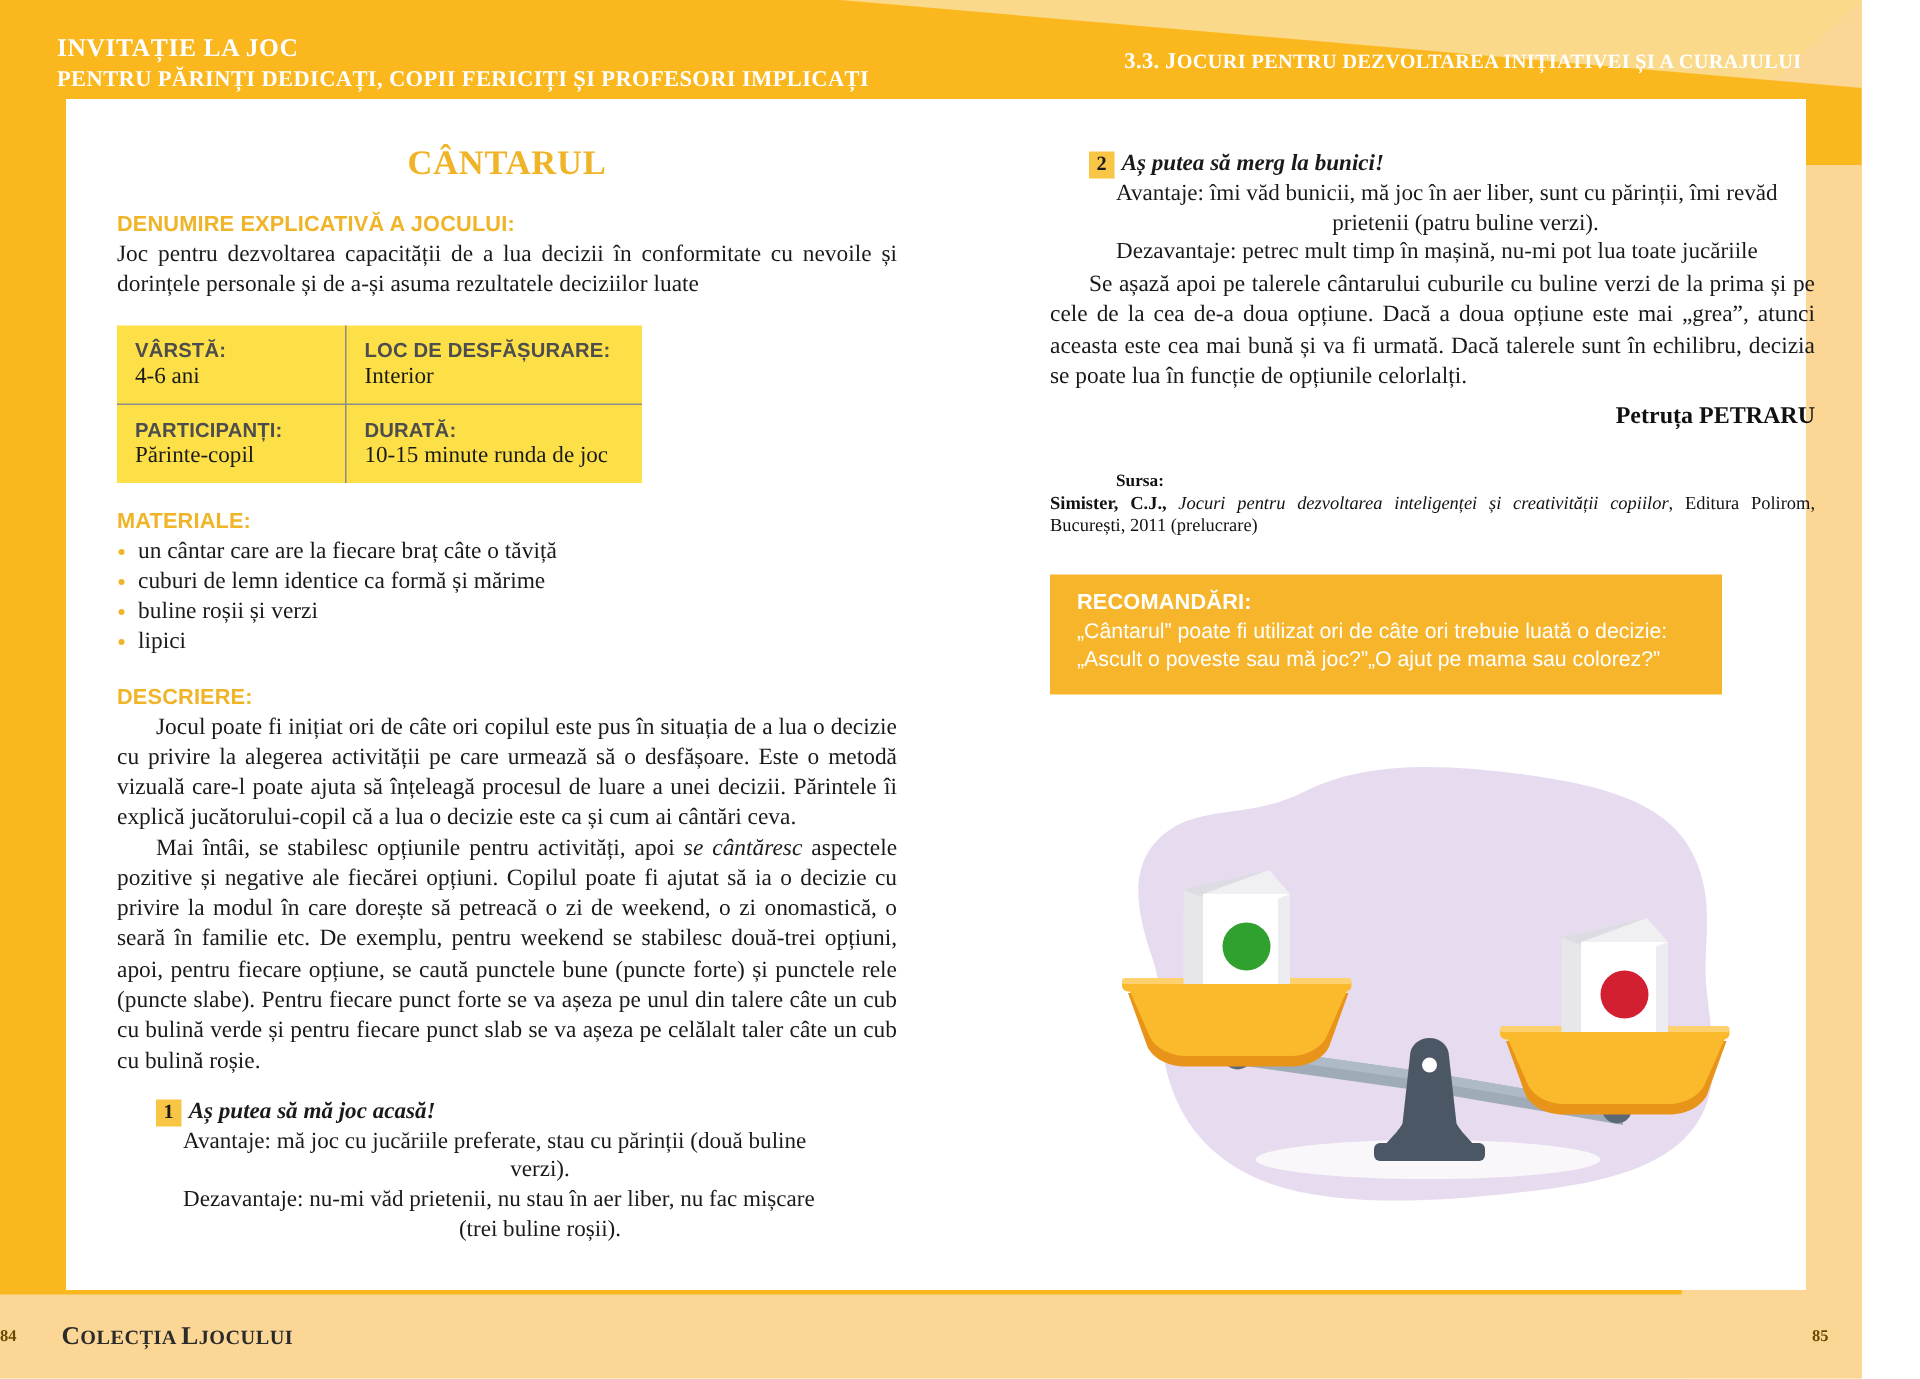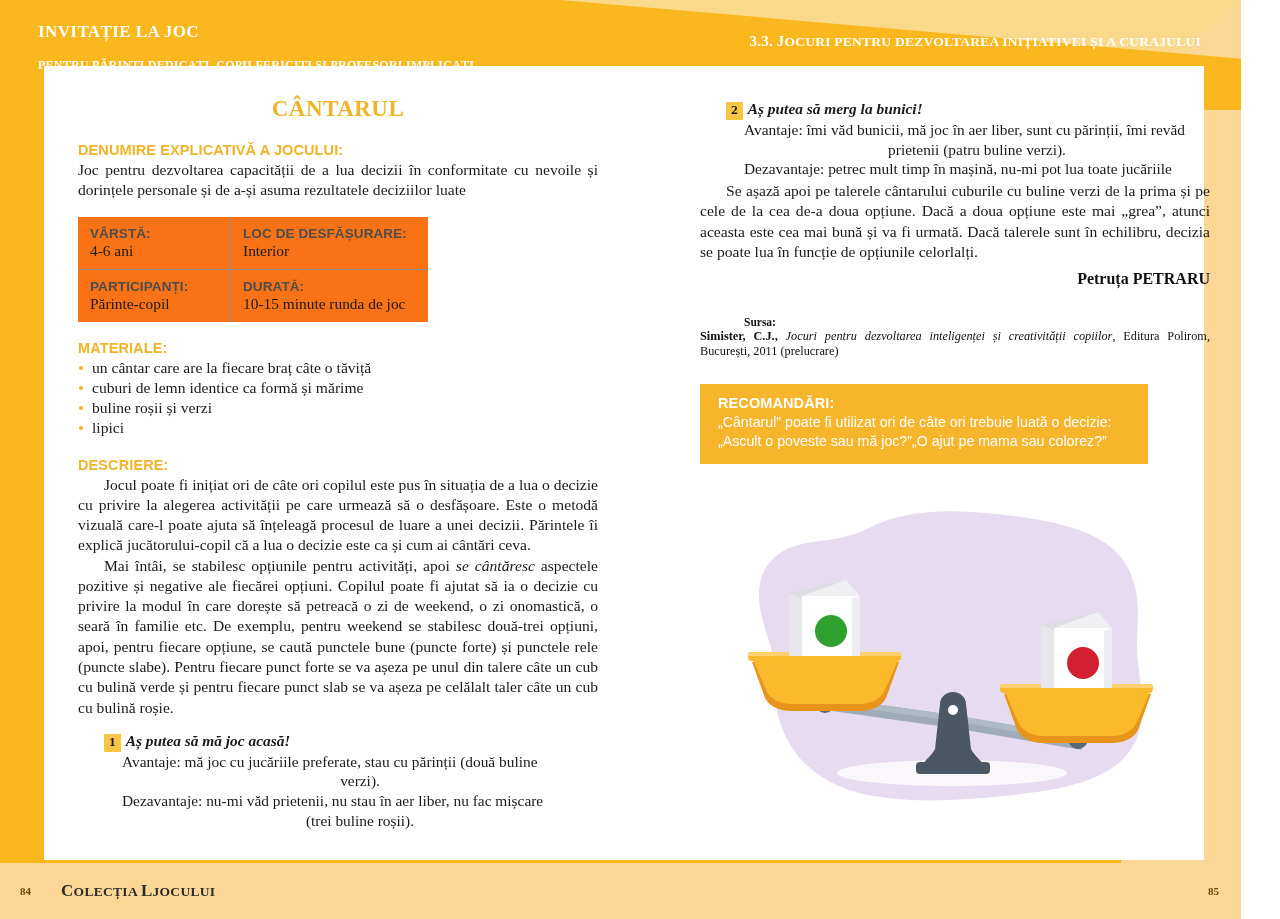--- a/index.html
+++ b/index.html
@@ -60,23 +60,23 @@
     font-family: "Liberation Serif", serif;
     font-weight: bold;
     font-size: 17px;
     letter-spacing: 0.4px;
     line-height: 1.15;
     text-shadow: 0 0 1px rgba(0,0,0,.05);
   }
   .hdr-sub {
     font-family: "Liberation Serif", serif;
     font-weight: bold;
-    font-size: 12px;
+    font-size: 15px;
     letter-spacing: 0.25px;
-    margin-top: 16px;
+    margin-top: 3px;
   }
   .hdr-right {
     position: absolute; right: 40px; top: 33px; z-index: 6;
     color: #ffffff;
     font-family: "Liberation Serif", serif;
     font-weight: bold;
     font-size: 13.5px;
     letter-spacing: 0.25px;
     white-space: nowrap;
   }
@@ -117,21 +117,21 @@
     color: #1a1a1a;
     text-align: justify;
     margin: 0;
   }
   .body-text.indent { text-indent: 26px; }
   .body-text + .body-text { margin-top: 0px; }
 
   
   .info-table {
     margin: 16px 0 18px 0;
-    background: #f97316;
+    background: #fde047;
     width: 350px;
     border-collapse: collapse;
   }
   .info-table td {
     padding: 9px 12px 9px 12px;
     vertical-align: top;
   }
   .info-table td.c1 { width: 128px; border-right: 1px solid #8c8c8c; }
   .info-table tr.r1 td { border-bottom: 1px solid #8c8c8c; }
   .it-label {
@@ -261,21 +261,20 @@
   
   .foot-left {
     position: absolute; left: 0; bottom: 0; height: 56px; width: 600px;
     display: flex; align-items: center; z-index: 6;
   }
   .foot-num {
     font-family: "Liberation Serif", serif;
     font-weight: bold;
     font-size: 11px;
     color: #6b4a00;
-    margin-left: 20px;
   }
   .foot-brand {
     font-family: "Liberation Serif", serif;
     font-weight: bold;
     font-size: 13.5px;
     letter-spacing: 0.3px;
     color: #2b2b2b;
     margin-left: 30px;
   }
   .foot-right {

